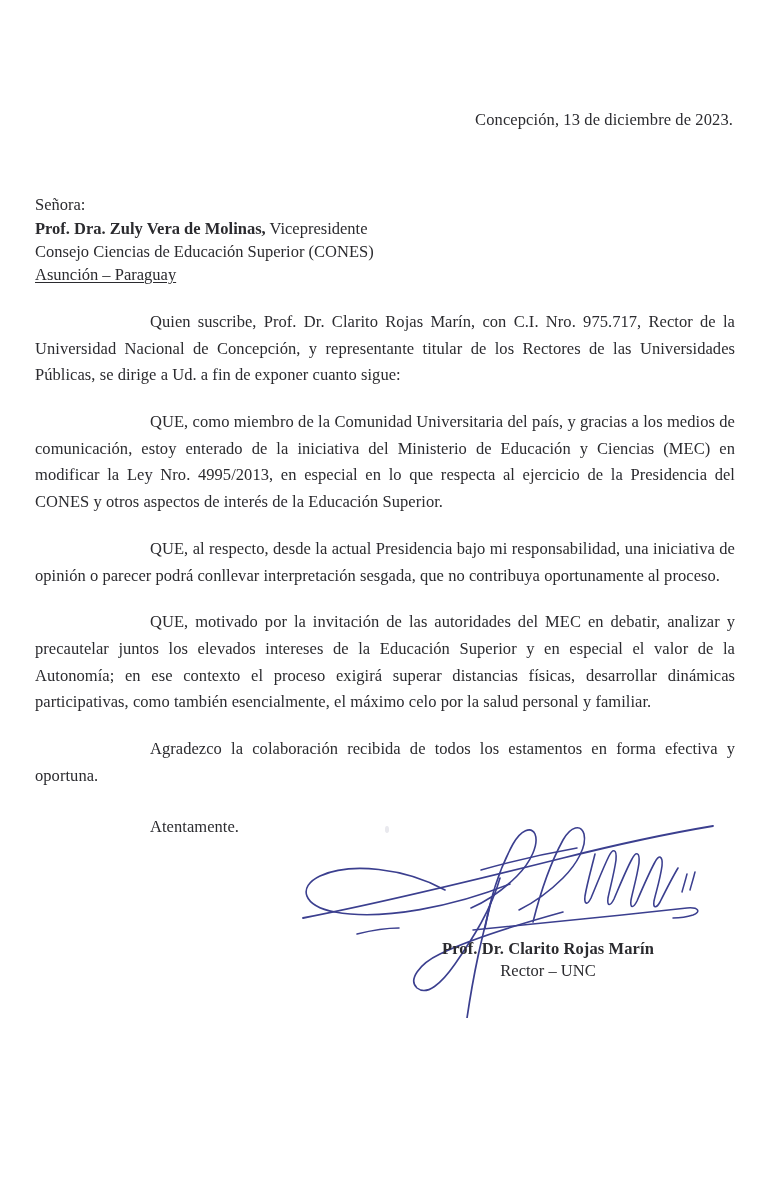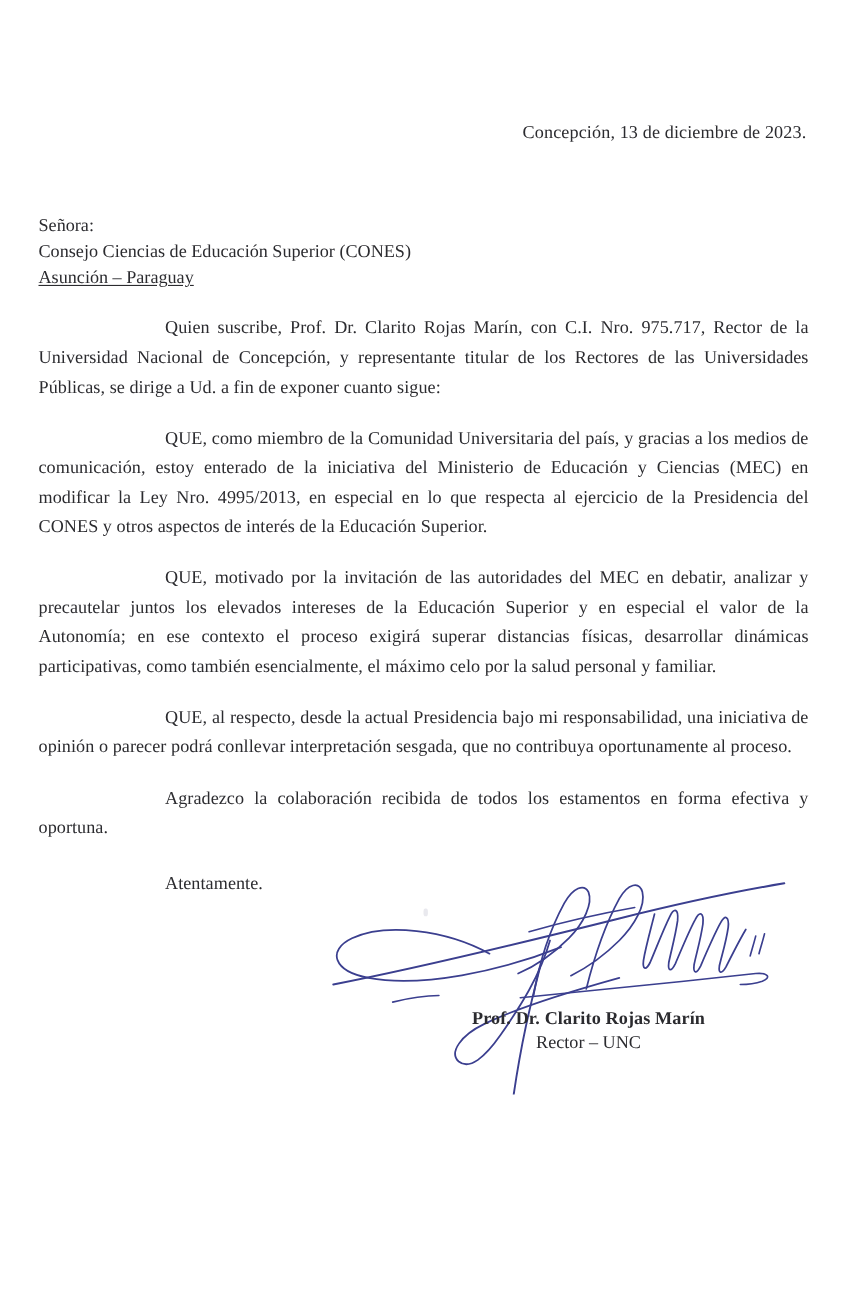--- a/index.html
+++ b/index.html
@@ -89,21 +89,21 @@
   .signature-ink {
     position: absolute;
     left: 260px;
     top: -28px;
     width: 440px;
     height: 200px;
     pointer-events: none;
   }
   .signature-names {
     position: absolute;
-    left: 300px;
+    left: 313px;
     top: 92px;
     width: 400px;
     text-align: center;
     font-size: 16.5px;
     line-height: 1.32;
   }
   .signature-names .signer {
     font-weight: bold;
     letter-spacing: 0.1px;
   }
@@ -124,29 +124,33 @@
 </head>
 <body>
 
 <div class="page">
   <div class="content">
 
     <div class="date-line">Concepción, 13 de diciembre de 2023.</div>
 
     <div class="addressee">
       <div class="line">Señora:</div>
+      <div class="line">
+        <span class="name">Prof. Dra. Zuly Vera de Molinas,</span>
+        <span class="role">Vicepresidente</span>
+      </div>
       <div class="line">Consejo Ciencias de Educación Superior (CONES)</div>
       <div class="line place">Asunción – Paraguay</div>
     </div>
 
     <div class="body-block">
       <p class="para">Quien suscribe, Prof. Dr. Clarito Rojas Marín, con C.I. Nro. 975.717, Rector de la Universidad Nacional de Concepción, y representante titular de los Rectores de las Universidades Públicas, se dirige a Ud. a fin de exponer cuanto sigue:</p>
       <p class="para">QUE, como miembro de la Comunidad Universitaria del país, y gracias a los medios de comunicación, estoy enterado de la iniciativa del Ministerio de Educación y Ciencias (MEC) en modificar la Ley Nro. 4995/2013, en especial en lo que respecta al ejercicio de la Presidencia del CONES y otros aspectos de interés de la Educación Superior.</p>
+      <p class="para">QUE, al respecto, desde la actual Presidencia bajo mi responsabilidad, una iniciativa de opinión o parecer podrá conllevar interpretación sesgada, que no contribuya oportunamente al proceso.</p>
       <p class="para">QUE, motivado por la invitación de las autoridades del MEC en debatir, analizar y precautelar juntos los elevados intereses de la Educación Superior y en especial el valor de la Autonomía; en ese contexto el proceso exigirá superar distancias físicas, desarrollar dinámicas participativas, como también esencialmente, el máximo celo por la salud personal y familiar.</p>
-      <p class="para">QUE, al respecto, desde la actual Presidencia bajo mi responsabilidad, una iniciativa de opinión o parecer podrá conllevar interpretación sesgada, que no contribuya oportunamente al proceso.</p>
       <p class="para closing">Agradezco la colaboración recibida de todos los estamentos en forma efectiva y oportuna.</p>
       <p class="para sign-off">Atentamente.</p>
     </div>
 
     <div class="signature-area">
 
       <svg class="signature-ink" viewBox="0 0 440 200" xmlns="http://www.w3.org/2000/svg">
         <g fill="none" stroke="#3b3f8f" stroke-linecap="round" stroke-linejoin="round">
 
           <path d="M150 72 C110 50 55 44 25 58 C2 69 8 88 40 94 C88 103 160 88 215 66" stroke-width="1.6"></path>

